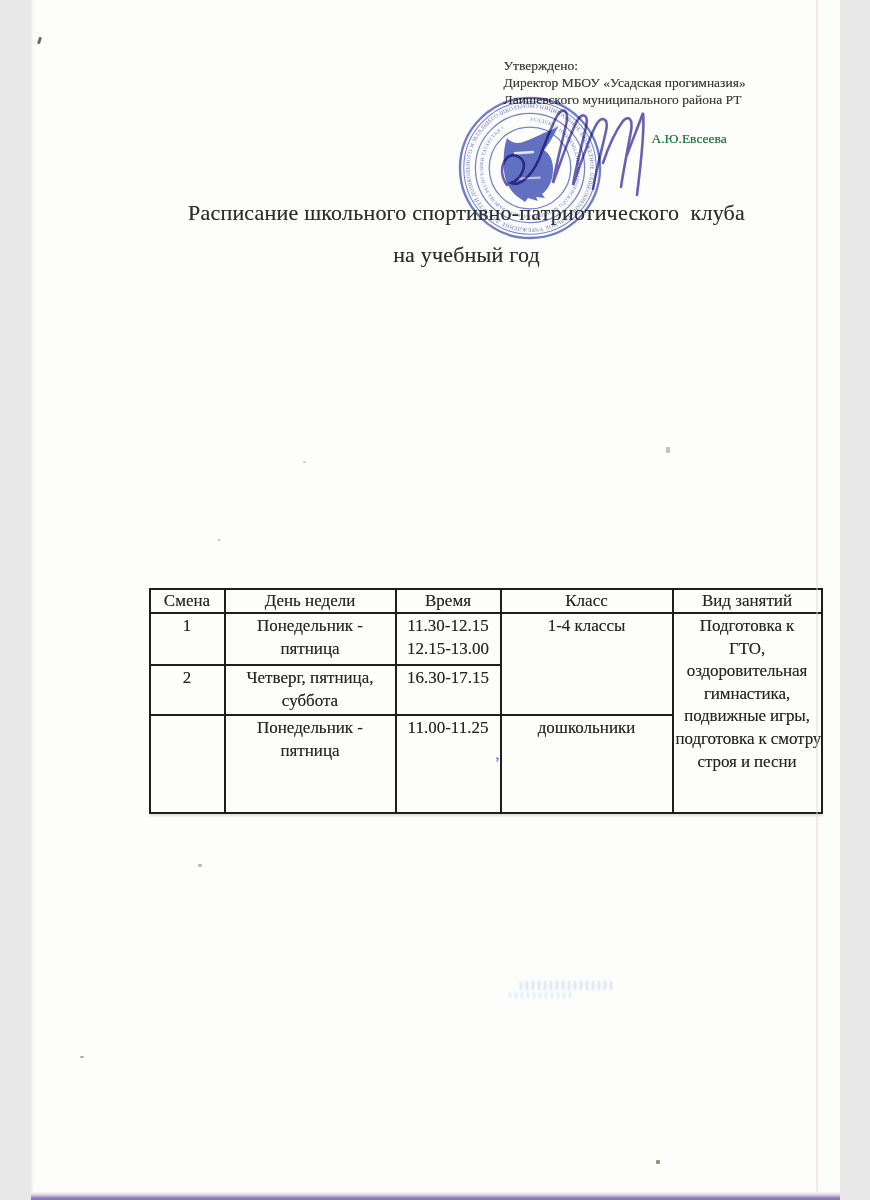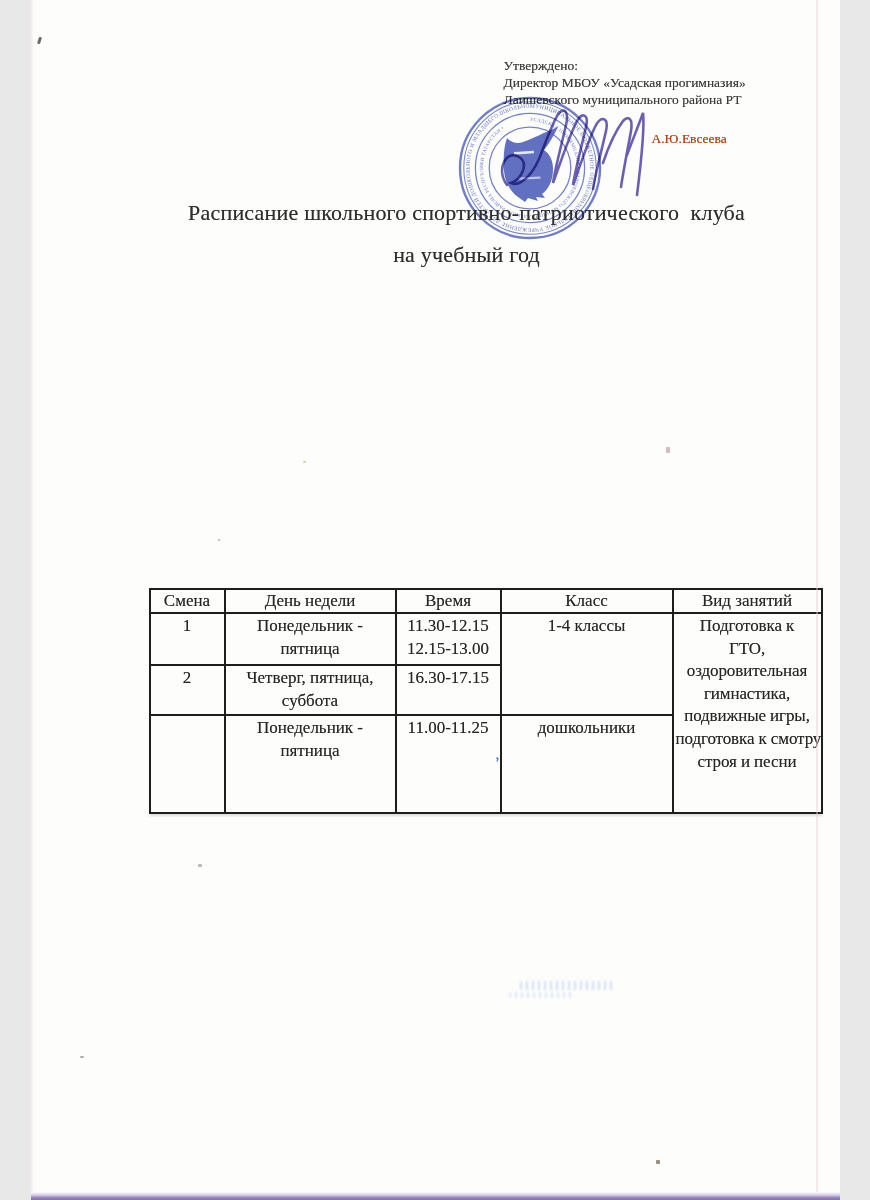--- a/index.html
+++ b/index.html
@@ -9,21 +9,21 @@
     font-family:"Liberation Serif","DejaVu Serif",serif;
     color:#262626;
   }
   .ink { text-shadow:0 0 .5px rgba(45,45,45,.55); }
 
   
   .approval {
     position:absolute; left:473px; top:58px;
     font-size:13.5px; line-height:16.8px; color:#3a3a3a; white-space:pre;
   }
-  .signer { position:absolute; left:621px; top:131px; font-size:13.5px; color:#c2410c; }
+  .signer { position:absolute; left:621px; top:131px; font-size:13.5px; color:#15803d; }
 
   
   .stamp { position:absolute; left:426px; top:95px; width:146px; height:146px;
            mix-blend-mode:multiply; opacity:.93; }
   
   .signature { position:absolute; left:460px; top:99px; width:160px; height:112px;
                mix-blend-mode:multiply; }
 
   
   .title { position:absolute; left:1px; top:200px; width:870px; text-align:center;

